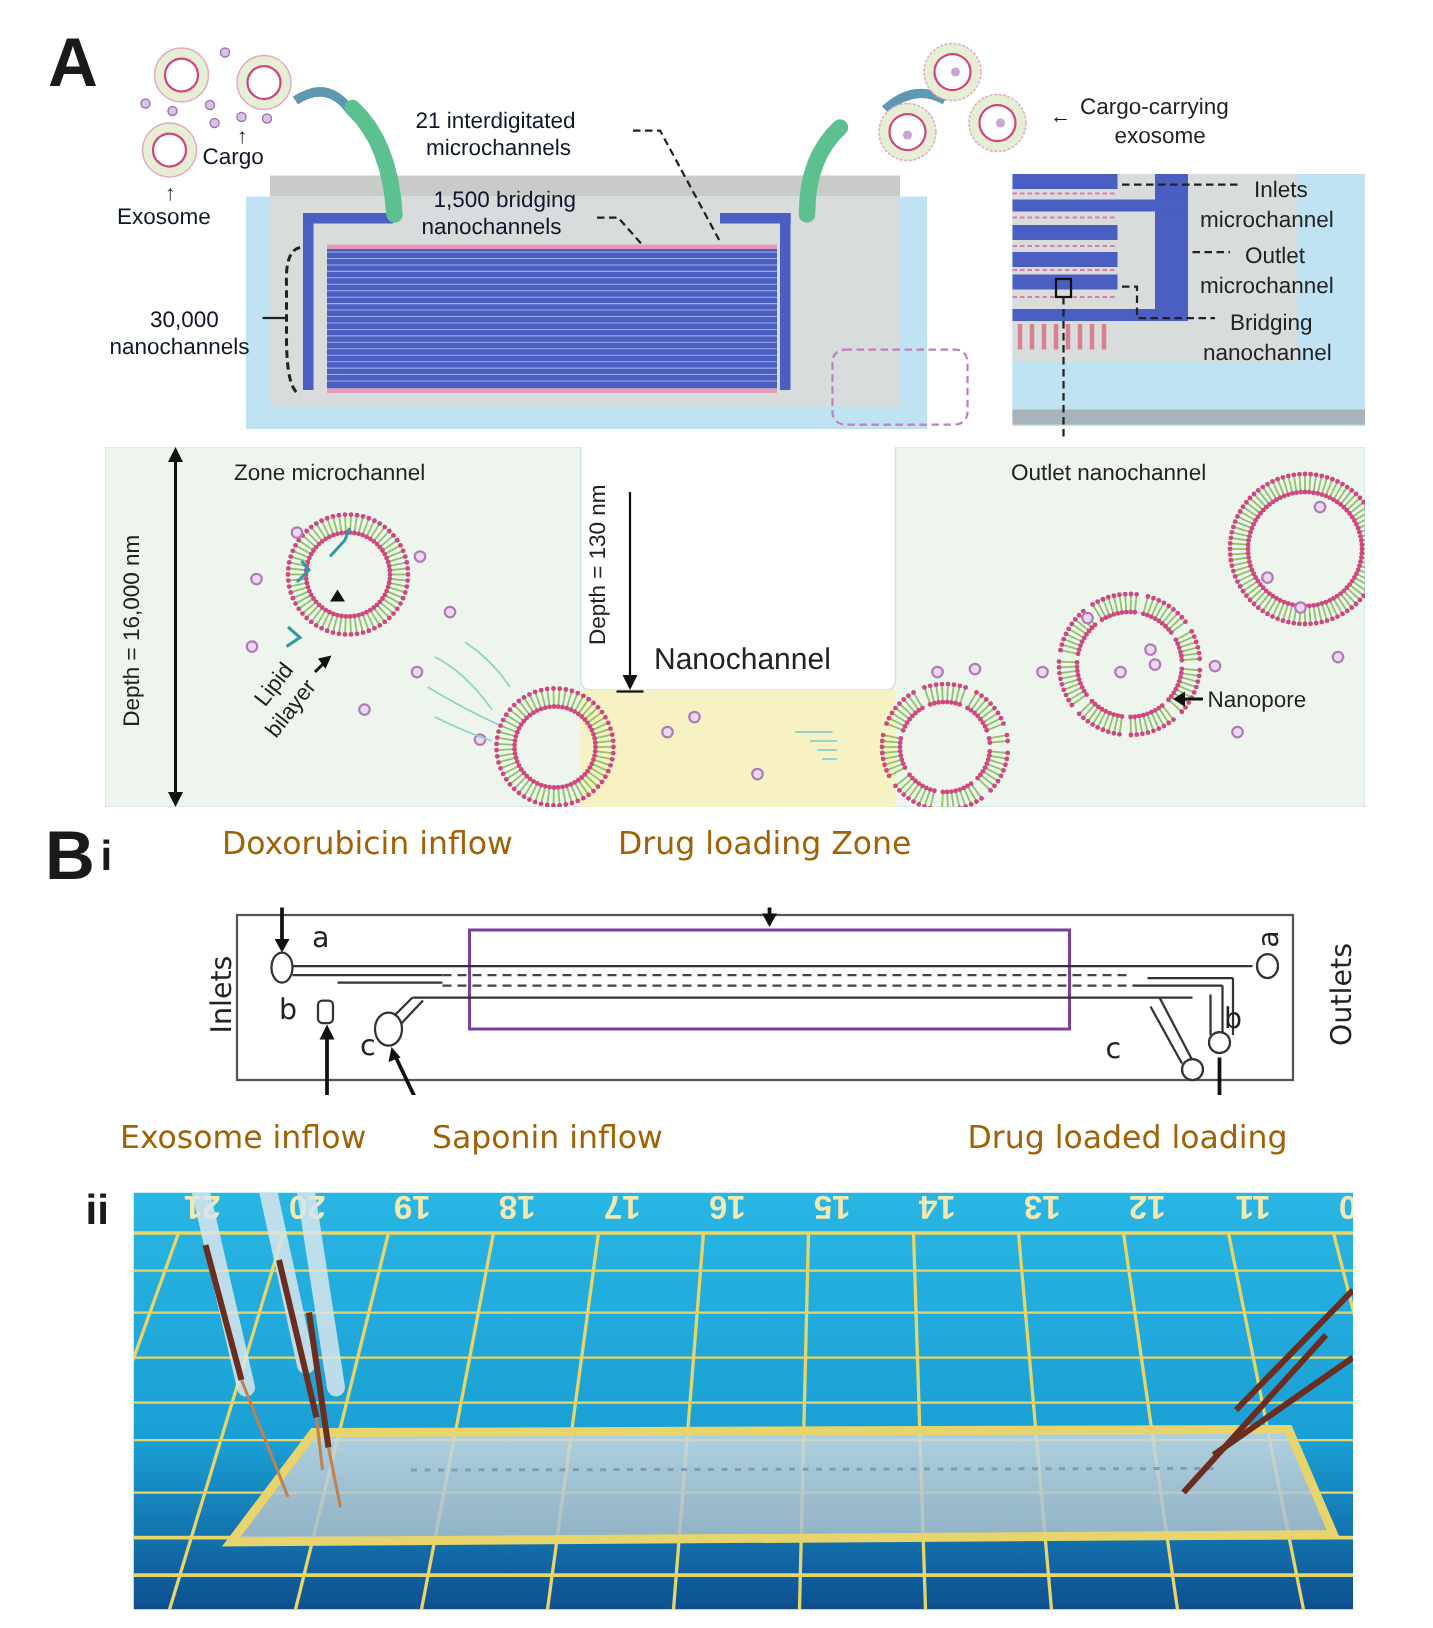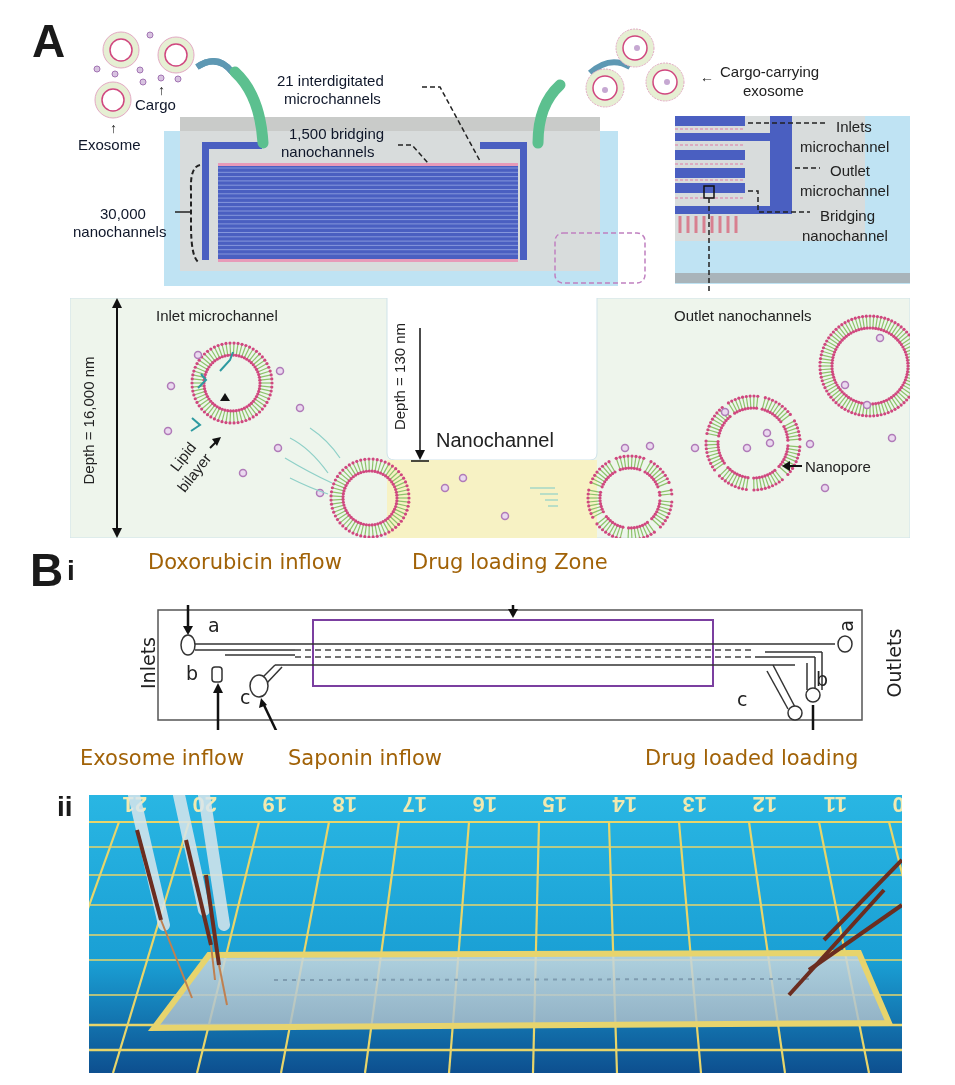--- a/index.html
+++ b/index.html
@@ -1231,22 +1231,22 @@
     <path d="M150,73 L160,62 L163,54"></path>
       <path d="M128,90 L136,82 L131,76"></path>
       <path d="M121,133 L130,127 L122,120"></path>
   </g>
   <polygon points="155,95 150,103 160,103" fill="#111"></polygon>
   <line x1="140" y1="150" x2="148" y2="142" stroke="#111" stroke-width="2"></line>
   <polygon points="151,139 142,141 147,148" fill="#111"></polygon>
   <line x1="718" y1="168" x2="732" y2="168" stroke="#111" stroke-width="2"></line>
   <polygon points="712,168 720,163 720,173" fill="#111"></polygon>
 </svg>
-<div class="abs lblL" style="left:156px;top:307px;">Inlet microchannel</div>
-<div class="abs lblL" style="left:674px;top:307px;">Outlet nanochannels</div>
+<div class="abs lblL" style="left:156px;top:307px;">Zone microchannel</div>
+<div class="abs lblL" style="left:674px;top:307px;">Outlet nanochannel</div>
 <div class="abs lblL" style="left:436px;top:432px;font-size:20px;">Nanochannel</div>
 <div class="abs lblL" style="left:8px;top:412px;transform:rotate(-90deg);transform-origin:center;width:160px;text-align:center;">Depth = 16,000 nm</div>
 <div class="abs lblL" style="left:344px;top:368px;transform:rotate(-90deg);transform-origin:center;width:110px;text-align:center;">Depth = 130 nm</div>
 <div class="abs lblL" style="left:167px;top:448px;transform:rotate(-52deg);">Lipid</div>
 <div class="abs lblL" style="left:172px;top:464px;transform:rotate(-52deg);">bilayer</div>
 <div class="abs lblL" style="left:805px;top:458px;">Nanopore</div>
 
 <div class="abs panel-letter" style="left:30px;top:543px;">B</div>
 <div class="abs sublabel" style="left:67px;top:555px;">i</div>
 

